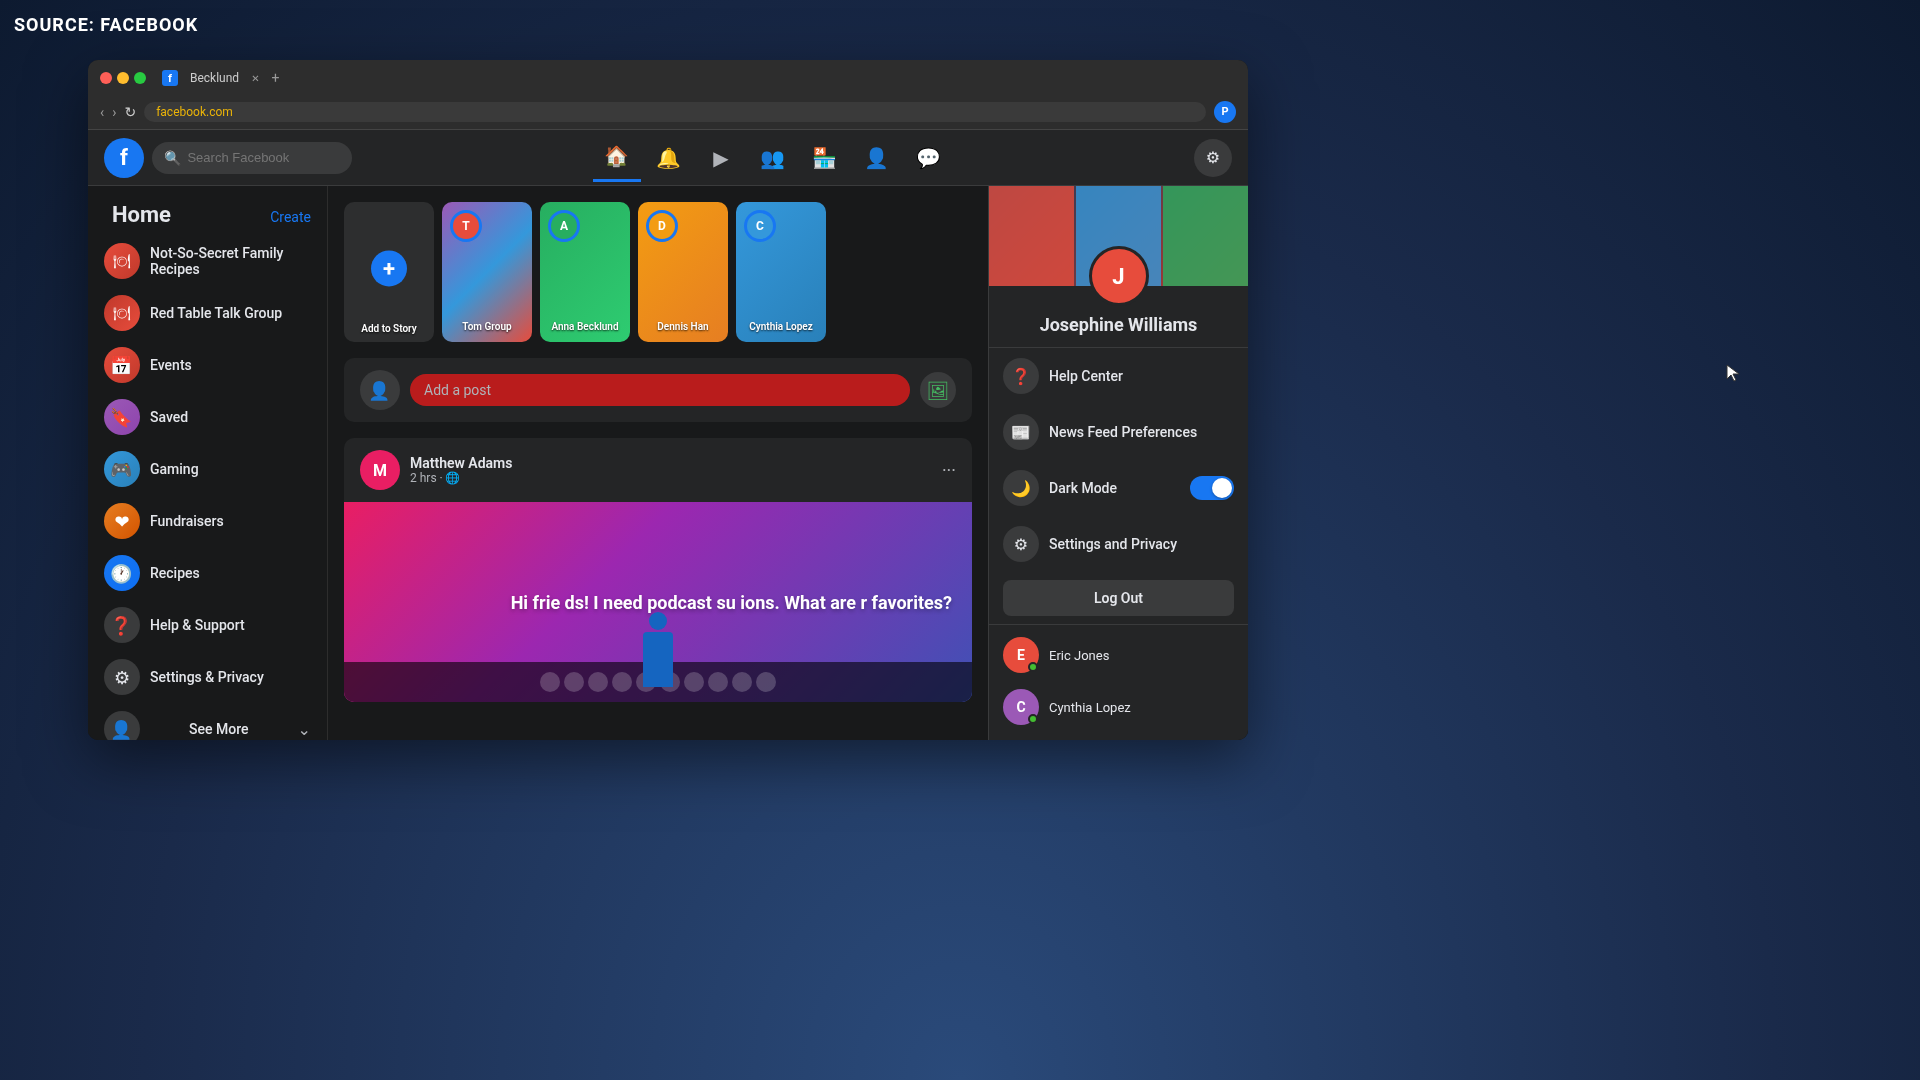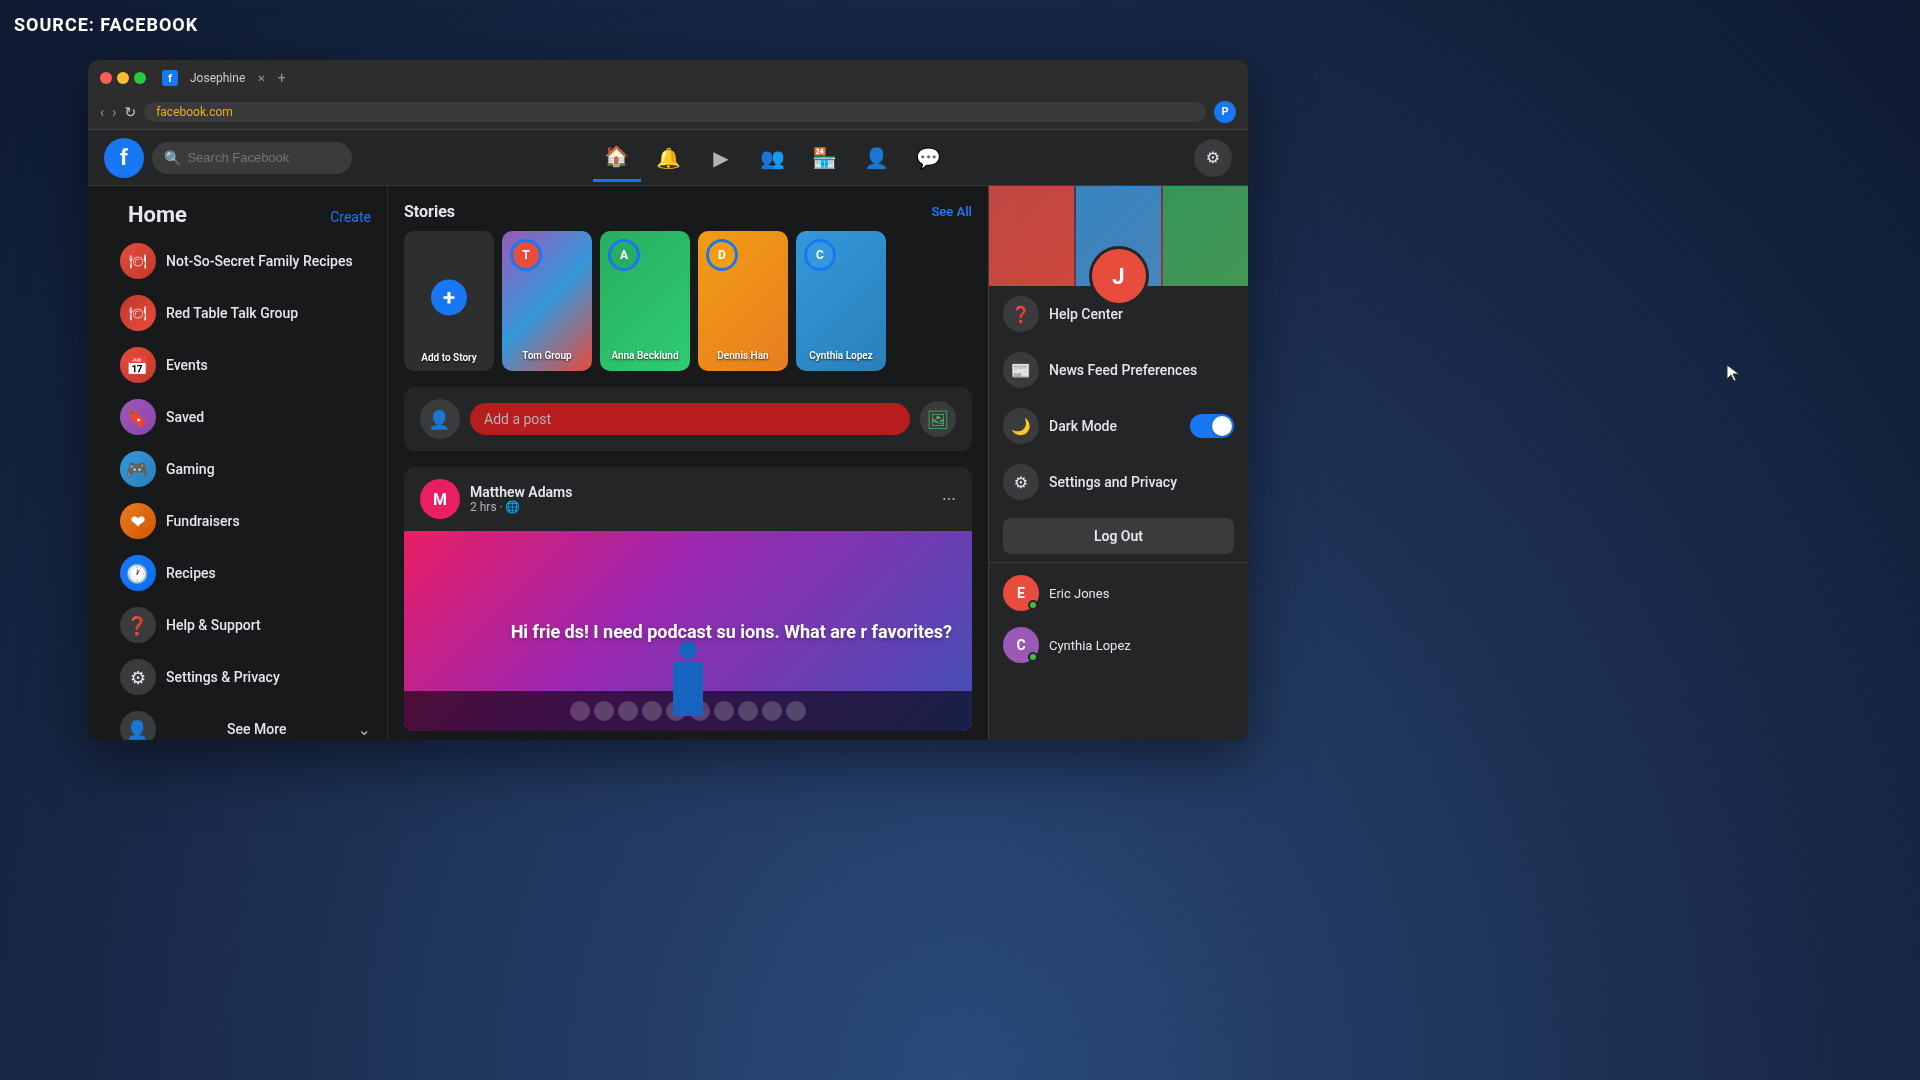--- a/index.html
+++ b/index.html
@@ -255,27 +255,26 @@
 
     
     .fb-main {
       display: flex;
       height: calc(100% - 56px);
       overflow: hidden;
     }
 
     
     .fb-sidebar {
-      width: 284px;
+      width: 240px;
       background: #18191a;
       padding: 12px 8px;
       overflow-y: auto;
       flex-shrink: 0;
       border-right: 1px solid #2d2d2d;
-      margin-left: 16px;
     }
 
     .sidebar-home-title {
       font-size: 22px;
       font-weight: 700;
       color: #e4e6eb;
       padding: 4px 8px 8px;
     }
 
     .sidebar-create-btn {
@@ -780,21 +779,21 @@
 
 <div class="browser-window">
 
   <div class="browser-chrome">
     <div class="browser-dots">
       <div class="dot dot-red"></div>
       <div class="dot dot-yellow"></div>
       <div class="dot dot-green"></div>
     </div>
     <div class="fb-favicon">f</div>
-    <span class="tab-label">Josephine</span>
+    <span class="tab-label">Becklund</span>
     <span class="tab-close">✕</span>
     <span class="tab-add">+</span>
   </div>
 
   <div class="address-bar-row">
     <span class="nav-btn">‹</span>
     <span class="nav-btn">›</span>
     <span class="refresh-btn">↻</span>
     <div class="address-field">
       <span>facebook.com</span>
@@ -883,24 +882,20 @@
           <div class="sidebar-icon more-icon">👤</div>
           <span>See More</span>
           <span class="chevron-down">⌄</span>
         </div>
 
       </div>
 
       <div class="fb-feed">
 
         <div class="stories-section">
-          <div class="stories-header">
-            <span class="stories-title">Stories</span>
-            <span class="see-all-btn">See All</span>
-          </div>
           <div class="stories-row">
 
             <div class="story-card story-add" style="background:#2d2e2f; border: none;">
               <div class="story-add-icon">+</div>
               <span class="story-label">Add to Story</span>
             </div>
 
             <div class="story-card">
               <div class="story-bg story-bg-2" style="width:100%;height:100%;position:absolute;top:0;left:0;"></div>
               <div class="story-avatar av1" style="position:absolute;top:8px;left:8px;width:32px;height:32px;border-radius:50%;border:3px solid #1877f2;background:#e74c3c;display:flex;align-items:center;justify-content:center;color:white;font-weight:bold;font-size:12px;">T</div>
@@ -985,20 +980,23 @@
             <div style="display:flex;flex-wrap:wrap;width:100%;height:100%;gap:2px;opacity:0.8;">
               <div style="flex:1;background:#e74c3c;min-width:40px;"></div>
               <div style="flex:1;background:#3498db;min-width:40px;"></div>
               <div style="flex:1;background:#27ae60;min-width:40px;"></div>
             </div>
           </div>
 
           <div style="position:absolute;bottom:-20px;left:50%;transform:translateX(-50%);width:60px;height:60px;border-radius:50%;background:#e74c3c;border:3px solid #242526;display:flex;align-items:center;justify-content:center;color:white;font-weight:bold;font-size:22px;">J</div>
         </div>
 
+        <div class="profile-name-card" style="padding-top:28px;">
+          <div class="profile-name">Josephine Williams</div>
+        </div>
 
         <div class="menu-item">
           <div class="menu-icon">❓</div>
           <span>Help Center</span>
         </div>
 
         <div class="menu-item">
           <div class="menu-icon">📰</div>
           <span>News Feed Preferences</span>
         </div>

